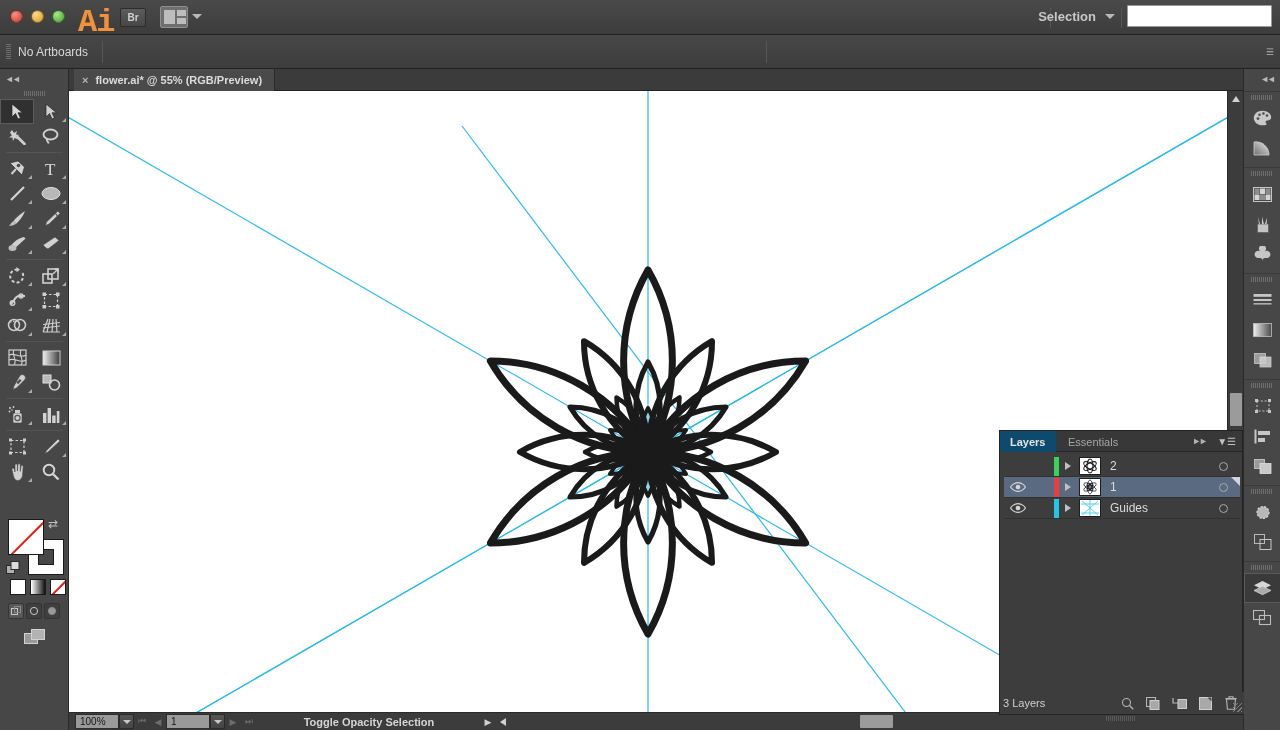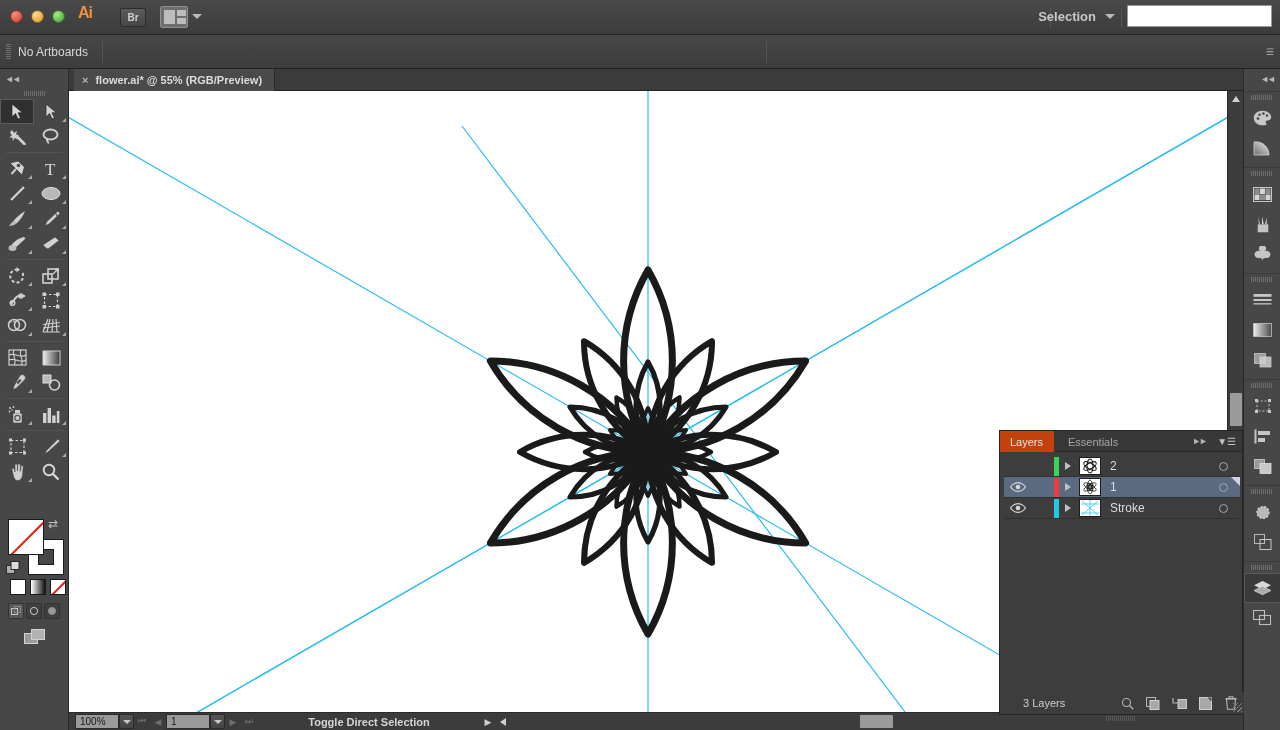--- a/index.html
+++ b/index.html
@@ -18,22 +18,22 @@
     background: linear-gradient(#4a4a4a, #3c3c3c);
     border-bottom: 1px solid #222;
   }
   .traffic { position: absolute; top: 10px; left: 10px; display: flex; gap: 8px; }
   .tl { width: 13px; height: 13px; border-radius: 50%; border: 1px solid rgba(0,0,0,.45); }
   .tl.red { background: radial-gradient(circle at 35% 30%, #ff8d82, #c1392b); }
   .tl.yellow { background: radial-gradient(circle at 35% 30%, #ffd98a, #d99a20); }
   .tl.green { background: radial-gradient(circle at 35% 30%, #a8eb88, #3da02c); }
   .ai-logo {
     position: absolute; left: 78px; top: 4px;
-    color: #f0913b; font-size: 16px; font-weight: bold;
-    font-family: Liberation Sans, sans-serif; letter-spacing: -1px;
+    color: #f0913b; font-size: 32px; font-weight: bold;
+    font-family: Liberation Mono, monospace; letter-spacing: -1px;
   }
   .br-btn {
     position: absolute; left: 120px; top: 8px; width: 26px; height: 19px;
     background: linear-gradient(#5c5c5c,#474747); border: 1px solid #2c2c2c;
     border-radius: 2px; color: #d0d0d0; font-size: 10px; text-align: center;
     line-height: 17px; font-weight: bold;
   }
   .arrange-btn {
     position: absolute; left: 160px; top: 6px; width: 28px; height: 22px;
     border: 1px solid #8f8f8f; background: #6e6e6e; border-radius: 2px;
@@ -217,21 +217,21 @@
   
   .layerspanel {
     position: absolute; left: 999px; top: 430px; width: 244px; height: 285px;
     background: #3d3d3d; border: 1px solid #242424;
   }
   .lp-tabs { position: relative; height: 21px; background: #383838; border-bottom: 1px solid #262626; }
   .lp-tab {
     position: absolute; top: 0; height: 21px; padding: 0 11px; font-size: 11px;
     display: flex; align-items: center; color: #a6a6a6;
   }
-  .lp-tab.active { background: #c2410c; color: #e4e4e4; font-weight: normal; padding-left: 10px; }
+  .lp-tab.active { background: #0c4a6e; color: #e4e4e4; font-weight: bold; padding-left: 10px; }
   .lp-dblarrow { position:absolute; right:36px; top:5px; color:#b2b2b2; font-size:9px; letter-spacing:-2px; }
   .lp-menu { position:absolute; right:6px; top:5px; color:#c0c0c0; font-size:10px; }
   .lp-list { position: absolute; left: 4px; top: 25px; width: 236px; }
   .lrow { position: relative; height: 21px; display:flex; align-items:center;
           border-bottom: 1px solid #313131; }
   .lrow.selected { background: #5a6a80; }
   .lrow.selected::after {
     content:''; position:absolute; right:0; top:0; width:0; height:0;
     border-right: 9px solid #cfd6e0; border-bottom: 9px solid transparent;
   }
@@ -242,21 +242,21 @@
   .l-tri i { width:0;height:0;border-top:4px solid transparent;border-bottom:4px solid transparent;border-left:6px solid #c0c0c0; display:block; }
   .l-thumb { width: 22px; height: 18px; background:#fff; border:1px solid #1e1e1e; margin-right: 9px; overflow:hidden; }
   .l-name { flex: 1; color: #dcdcdc; font-size: 12px; }
   .l-target { width: 34px; display:flex; align-items:center; justify-content:center; }
   .l-target i { width:9px; height:9px; border:1.5px solid #a8a8a8; border-radius:50%; display:block; }
   .lp-sep { position:absolute; left:4px; right:4px; bottom:21px; height:1px; background:#2e2e2e; }
   .lp-foot {
     position: absolute; left: 0; bottom: 0; width: 244px; height: 22px;
     display: flex; align-items: center; background:#3d3d3d;
   }
-  .lp-count { color: #cfcfcf; font-size: 11px; margin-left: 23px; flex: 1; }
+  .lp-count { color: #cfcfcf; font-size: 11px; margin-left: 3px; flex: 1; }
   .lp-ficon { width: 26px; display:flex; align-items:center; justify-content:center; }
   .lp-grabber { position:absolute; right:2px; bottom:2px; width:9px; height:9px;
     background: repeating-linear-gradient(135deg, #7d7d7d 0 1px, transparent 1px 3px); }
   .lp-drag { position:absolute; left:50%; transform:translateX(-50%); bottom:-7px; width:30px; height:5px;
     background: repeating-linear-gradient(to right, #5a5a5a 0 1px, transparent 1px 2px); }
 </style>
 </head>
 <body>
 
 <div id="app">
@@ -761,21 +761,21 @@
         <i></i>
       </div>
     <span class="navarrow">⏮</span>
     <span class="navarrow">◀</span>
     <div class="st-page">1</div>
     <div class="st-drop">
         <i></i>
       </div>
     <span class="navarrow">▶</span>
     <span class="navarrow">⏭</span>
-    <div class="st-text">Toggle Direct Selection</div>
+    <div class="st-text">Toggle Opacity Selection</div>
     <span class="st-play">▶</span>
   </div>
 
   <div class="dockrail">
     <div style="height:18px;position:relative;">
       <span class="dr-collapse">◄◄</span>
     </div>
 
     <div class="drgrp">
       <div class="drgrip"></div>
@@ -997,21 +997,21 @@
           <svg width="20" height="16" viewBox="0 0 20 16">
             <g stroke="#47c9ef" stroke-width="0.9">
               <line x1="10" y1="0" x2="10" y2="16"></line>
               <line x1="1" y1="4" x2="19" y2="4"></line>
               <line x1="1" y1="13" x2="19" y2="13"></line>
               <line x1="2" y1="1" x2="18" y2="15"></line>
               <line x1="18" y1="1" x2="2" y2="15"></line>
             </g>
           </svg>
         </div>
-        <div class="l-name">Stroke</div>
+        <div class="l-name">Guides</div>
         <div class="l-target">
             <i></i>
           </div>
       </div>
     </div>
 
     <div class="lp-sep"></div>
     <div class="lp-foot">
       <span class="lp-count">3 Layers</span>
       <div class="lp-ficon">

